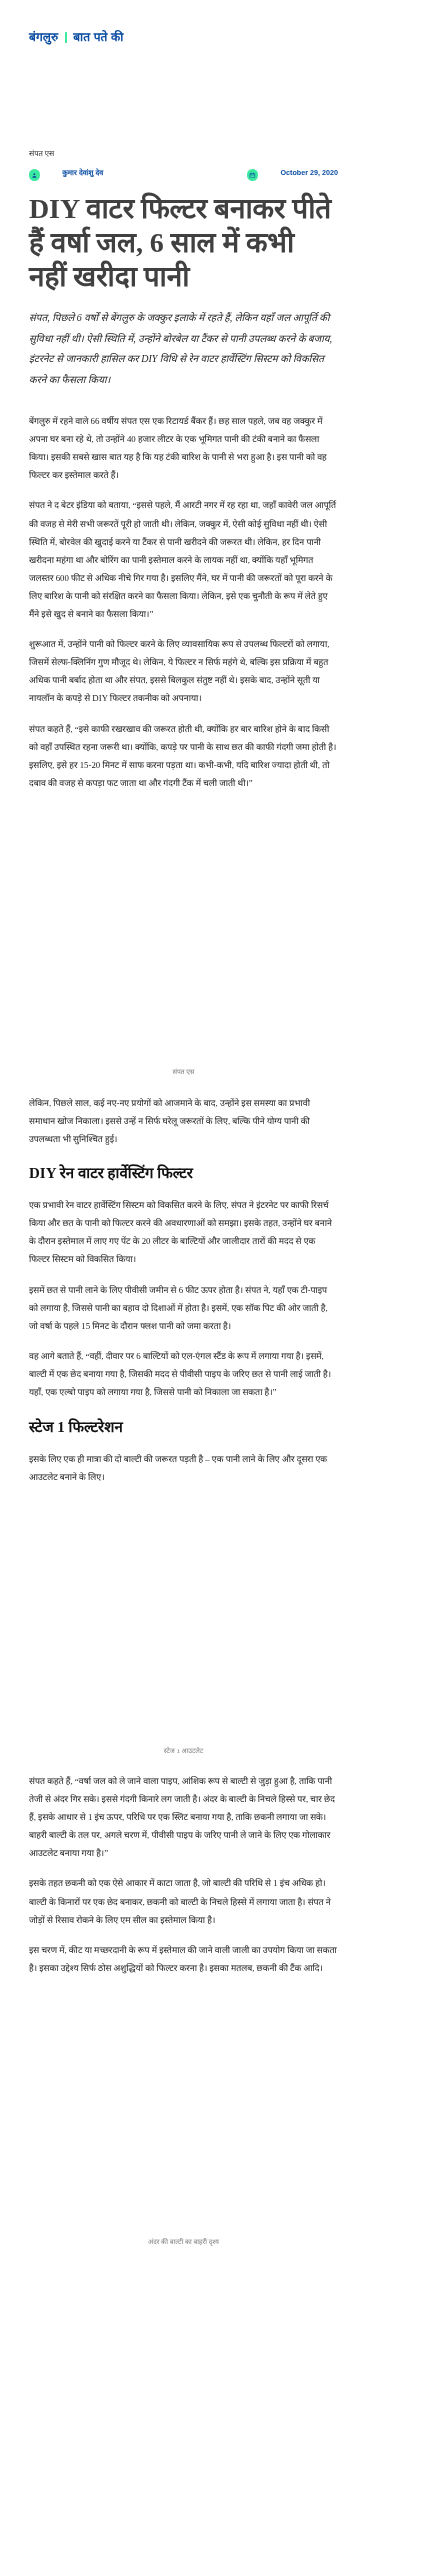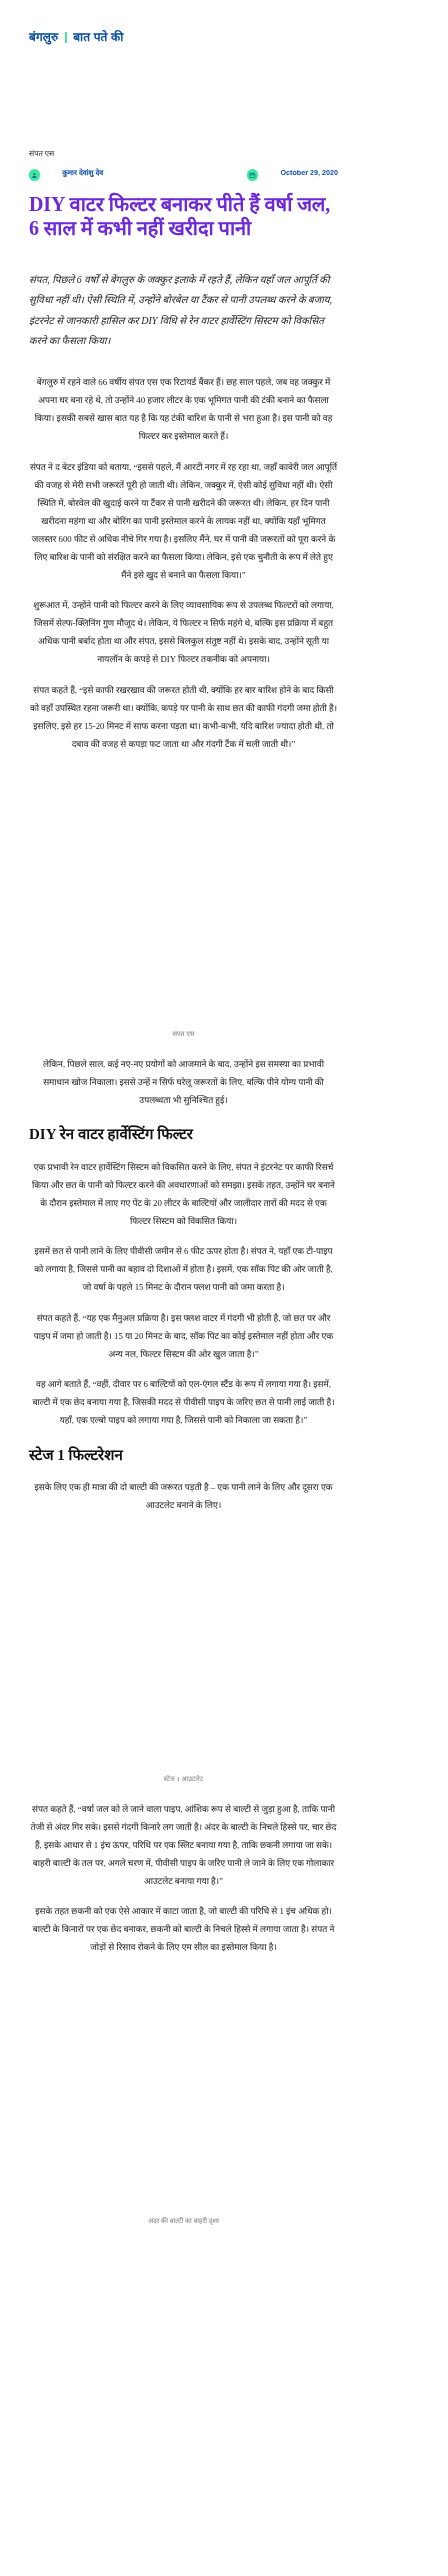--- a/index.html
+++ b/index.html
@@ -90,46 +90,46 @@
     font-weight:700;
     font-size:7.2px;
     color:#0b4ea2;
     line-height:1;
   }
 
   
   h1.headline{
     font-family:"Liberation Serif","DejaVu Serif",serif;
     font-weight:700;
-    font-size:20px;
+    font-size:28px;
     line-height:1.22;
-    color:#6d28d9;
+    color:#404040;
     letter-spacing:-0.1px;
-    margin:0 0 29px 0;
+    margin:0 0 14px 0;
     max-width:392px;
   }
 
   
   .standfirst{
     font-family:"Liberation Serif","DejaVu Serif",serif;
     font-style:italic;
     font-size:10px;
     line-height:2.05;
     color:#1f1f1f;
     margin:0 0 21.6px 0;
   }
 
   
   p.body{
     font-family:"Liberation Serif","DejaVu Serif",serif;
     font-size:8.8px;
     line-height:2.05;
     color:#1a1a1a;
     margin:0 0 12.4px 0;
-    text-align:center;
+    text-align:left;
   }
   h2.subhead{
     font-family:"Liberation Serif","DejaVu Serif",serif;
     font-weight:700;
     font-size:15px;
     line-height:1.6;
     color:#111;
     margin:13.4px 0 11.3px 0;
   }
 
@@ -210,36 +210,36 @@
       <div class="frame h1"></div>
       <figcaption>संपत एस</figcaption>
     </figure>
 
     <p class="body">लेकिन, पिछले साल, कई नए-नए प्रयोगों को आजमाने के बाद, उन्होंने इस समस्या का प्रभावी समाधान खोज निकाला। इससे उन्हें न सिर्फ घरेलू जरूरतों के लिए, बल्कि पीने योग्य पानी की उपलब्धता भी सुनिश्चित हुई।</p>
 
     <h2 class="subhead">DIY रेन वाटर हार्वेस्टिंग फिल्टर</h2>
 
     <p class="body">एक प्रभावी रेन वाटर हार्वेस्टिंग सिस्टम को विकसित करने के लिए, संपत ने इंटरनेट पर काफी रिसर्च किया और छत के पानी को फिल्टर करने की अवधारणाओं को समझा। इसके तहत, उन्होंने घर बनाने के दौरान इस्तेमाल में लाए गए पेंट के 20 लीटर के बाल्टियों और जालीदार तारों की मदद से एक फिल्टर सिस्टम को विकसित किया।</p>
     <p class="body">इसमें छत से पानी लाने के लिए पीवीसी जमीन से 6 फीट ऊपर होता है। संपत ने, यहाँ एक टी-पाइप को लगाया है, जिससे पानी का बहाव दो दिशाओं में होता है। इसमें, एक सॉक पिट की ओर जाती है, जो वर्षा के पहले 15 मिनट के दौरान फ्लश पानी को जमा करता है।</p>
-    <p class="body">संपत कहते हैं, “यह एक मैनुअल प्रक्रिया है। इस फ्लश वाटर में गंदगी भी होती है, जो छत पर और पाइप में जमा हो जाती है। 15 या 20 मिनट के बाद, सॉक पिट का कोई इस्तेमाल नहीं होता और एक अन्य नल, फिल्टर सिस्टम की ओर खुल जाता है।”</p>
     <p class="body">वह आगे बताते हैं, “वहीं, दीवार पर 6 बाल्टियों को एल-एंगल स्टैंड के रूप में लगाया गया है। इसमें, बाल्टी में एक छेद बनाया गया है, जिसकी मदद से पीवीसी पाइप के जरिए छत से पानी लाई जाती है। यहाँ, एक एल्बो पाइप को लगाया गया है, जिससे पानी को निकाला जा सकता है।”</p>
 
     <h2 class="subhead">स्टेज 1 फिल्टरेशन</h2>
 
     <p class="body">इसके लिए एक ही मात्रा की दो बाल्टी की जरूरत पड़ती है – एक पानी लाने के लिए और दूसरा एक आउटलेट बनाने के लिए।</p>
 
     <figure class="photo">
       <div class="frame h2"></div>
       <figcaption>स्टेज 1 आउटलेट</figcaption>
     </figure>
 
     <p class="body">संपत कहते हैं, “वर्षा जल को ले जाने वाला पाइप, आंशिक रूप से बाल्टी से जुड़ा हुआ है, ताकि पानी तेजी से अंदर गिर सके। इससे गंदगी किनारे लग जाती है। अंदर के बाल्टी के निचले हिस्से पर, चार छेद हैं, इसके आधार से 1 इंच ऊपर, परिधि पर एक स्लिट बनाया गया है, ताकि छकनी लगाया जा सके। बाहरी बाल्टी के तल पर, अगले चरण में, पीवीसी पाइप के जरिए पानी ले जाने के लिए एक गोलाकार आउटलेट बनाया गया है।”</p>
 
 
     <p class="body">इसके तहत छकनी को एक ऐसे आकार में काटा जाता है, जो बाल्टी की परिधि से 1 इंच अधिक हो। बाल्टी के किनारों पर एक छेद बनाकर, छकनी को बाल्टी के निचले हिस्से में लगाया जाता है। संपत ने जोड़ों से रिसाव रोकने के लिए एम सील का इस्तेमाल किया है।</p>
+    <p class="body">इस चरण में, कीट या मच्छरदानी के रूप में इस्तेमाल की जाने वाली जाली का उपयोग किया जा सकता है। इसका उद्देश्य सिर्फ ठोस अशुद्धियों को फिल्टर करना है। इसका मतलब, छकनी की टैंक आदि।</p>
 
     <figure class="photo">
       <div class="frame h3"></div>
       <figcaption>अंदर की बाल्टी का बाहरी दृश्य</figcaption>
     </figure>
 
     <div class="tail-spacer"></div>
 
   </div>
 </div>

